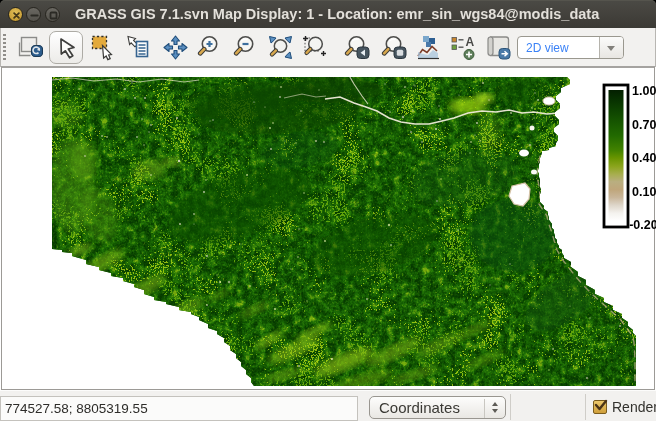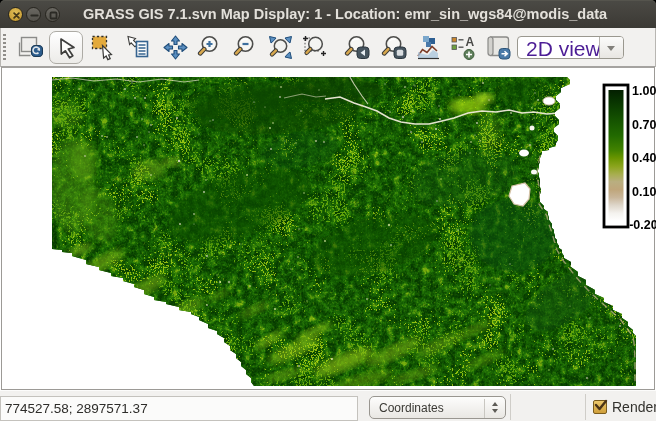--- a/index.html
+++ b/index.html
@@ -11,42 +11,42 @@
 #titlebar{position:absolute;left:0;top:0;width:656px;height:28px;
   background:linear-gradient(#4b4a45,#413f3a 65%,#3b3a35);
   border-radius:5px 5px 0 0;
   box-shadow:inset 0 1px 0 #55544d;}
 .tbtn{position:absolute;top:7px;width:15px;height:15px;border-radius:50%;}
 #btn-close{left:8px;background:radial-gradient(circle at 50% 35%,#e0bd59,#cda43c 60%,#b08423);border:1px solid #27251f;}
 #btn-min{left:26px;background:linear-gradient(#6a6862,#53514b);border:1px solid #27251f;}
 #btn-max{left:45px;background:linear-gradient(#6a6862,#53514b);border:1px solid #27251f;}
 .tbtn svg{position:absolute;left:0;top:0;}
 #title-text{position:absolute;left:75px;top:0;width:540px;height:28px;line-height:29px;
-  color:#e3e0da;font-size:14.5px;font-weight:bold;white-space:nowrap;letter-spacing:0;text-align:center;}
+  color:#e3e0da;font-size:14.5px;font-weight:bold;white-space:nowrap;letter-spacing:0;}
 
 #toolbar{position:absolute;left:0;top:28px;width:656px;height:39px;background:#f2f1ef;border-left:1px solid #b8b6b2;border-right:1px solid #b8b6b2;}
 #grip{position:absolute;left:2px;top:4px;width:4px;height:30px;
  background:repeating-linear-gradient(#f2f1ef 0 2px,#8f8d89 2px 4px);width:3px;}
 #selbtn{position:absolute;left:48px;top:3px;width:34px;height:33px;border:1px solid #adaba5;border-radius:7px;
  background:linear-gradient(#ffffff,#ecebe8);box-shadow:inset 0 1px 0 #fff;}
 #combo2d{position:absolute;left:516px;top:8px;width:107px;height:23px;border:1px solid #9a988f;border-radius:4px;background:#fff;}
-#combo2d .txt{position:absolute;left:8px;top:0;height:23px;line-height:23px;font-size:21px;color:#4c1d95;}
+#combo2d .txt{position:absolute;left:8px;top:0;height:23px;line-height:23px;font-size:12px;color:#3b82f6;}
 #combo2d .dd{position:absolute;right:0;top:0;width:24px;height:21px;border-left:1px solid #b5b3ac;
  background:linear-gradient(#fbfbfa,#e8e6e2);border-radius:0 3px 3px 0;}
 #combo2d .arr{position:absolute;right:8px;top:9px;width:0;height:0;border-left:4px solid transparent;border-right:4px solid transparent;border-top:5px solid #82807b;}
 
 #canvas{position:absolute;left:1px;top:66px;width:654px;height:324px;background:#fff;
  border:1px solid #9c9a96;border-top:2px solid #a5a3a0;padding-left:44px;}
 
 #statusbar{position:absolute;left:0;top:390px;width:656px;height:31px;background:#f2f1ef;border-top:1px solid #fcfcfb;}
 #coordfield{position:absolute;left:0px;top:5px;width:358px;height:25px;background:#fbfbfa;
  border:1px solid #c4c2bd;line-height:24px;font-size:13.5px;color:#2e2d2a;padding-left:4px;}
 #coordcombo{position:absolute;left:369px;top:5px;width:137px;height:23px;border:1px solid #999690;border-radius:5px;
  background:linear-gradient(#fdfdfc,#e9e7e3);}
-#coordcombo .txt{position:absolute;left:9px;top:0;height:23px;line-height:22px;font-size:12px;color:#3a3934;}
+#coordcombo .txt{position:absolute;left:9px;top:0;height:23px;line-height:22px;font-size:15px;color:#3a3934;}
 #coordcombo .sep{position:absolute;right:20px;top:2px;width:1px;height:19px;background:#c9c7c1;}
 #coordcombo .up{position:absolute;right:7px;top:5px;width:0;height:0;border-left:3.5px solid transparent;border-right:3.5px solid transparent;border-bottom:4.5px solid #5d5b56;}
 #coordcombo .dn{position:absolute;right:7px;bottom:5px;width:0;height:0;border-left:3.5px solid transparent;border-right:3.5px solid transparent;border-top:4.5px solid #5d5b56;}
 .vsep{position:absolute;top:3px;width:1px;height:26px;background:#cfcdc8;}
 #chk{position:absolute;left:593px;top:400px;width:14px;height:14px;border:1px solid #7a5c1e;border-radius:2px;
  background:linear-gradient(#ecc96d,#cf9f3a);}
 #chklabel{position:absolute;left:612px;top:394px;height:26px;line-height:26px;font-size:14px;color:#33322e;}
 </style>
 </head>
 <body>
@@ -440,21 +440,21 @@
 <rect x="564.5" y="90" width="15" height="131" fill="url(#lg)"></rect>
 <text x="588" y="95.2" font-family="Liberation Sans, sans-serif" font-size="12.5" font-weight="bold" fill="#000">1.00</text>
 <text x="588" y="128.7" font-family="Liberation Sans, sans-serif" font-size="12.5" font-weight="bold" fill="#000">0.70</text>
 <text x="588" y="162.2" font-family="Liberation Sans, sans-serif" font-size="12.5" font-weight="bold" fill="#000">0.40</text>
 <text x="588" y="195.7" font-family="Liberation Sans, sans-serif" font-size="12.5" font-weight="bold" fill="#000">0.10</text>
 <text x="585.2" y="229.2" font-family="Liberation Sans, sans-serif" font-size="12.5" font-weight="bold" fill="#000">-0.20</text>
 </svg>
   </div>
 
   <div id="statusbar">
-    <div id="coordfield">774527.58; 2897571.37</div>
+    <div id="coordfield">774527.58; 8805319.55</div>
     <div id="coordcombo">
         <span class="txt">Coordinates</span>
         <span class="sep"></span>
         <span class="up"></span>
         <span class="dn"></span>
       </div>
     <div class="vsep" style="left:510px;"></div>
     <div class="vsep" style="left:585px;"></div>
   </div>
   <div id="chk">

